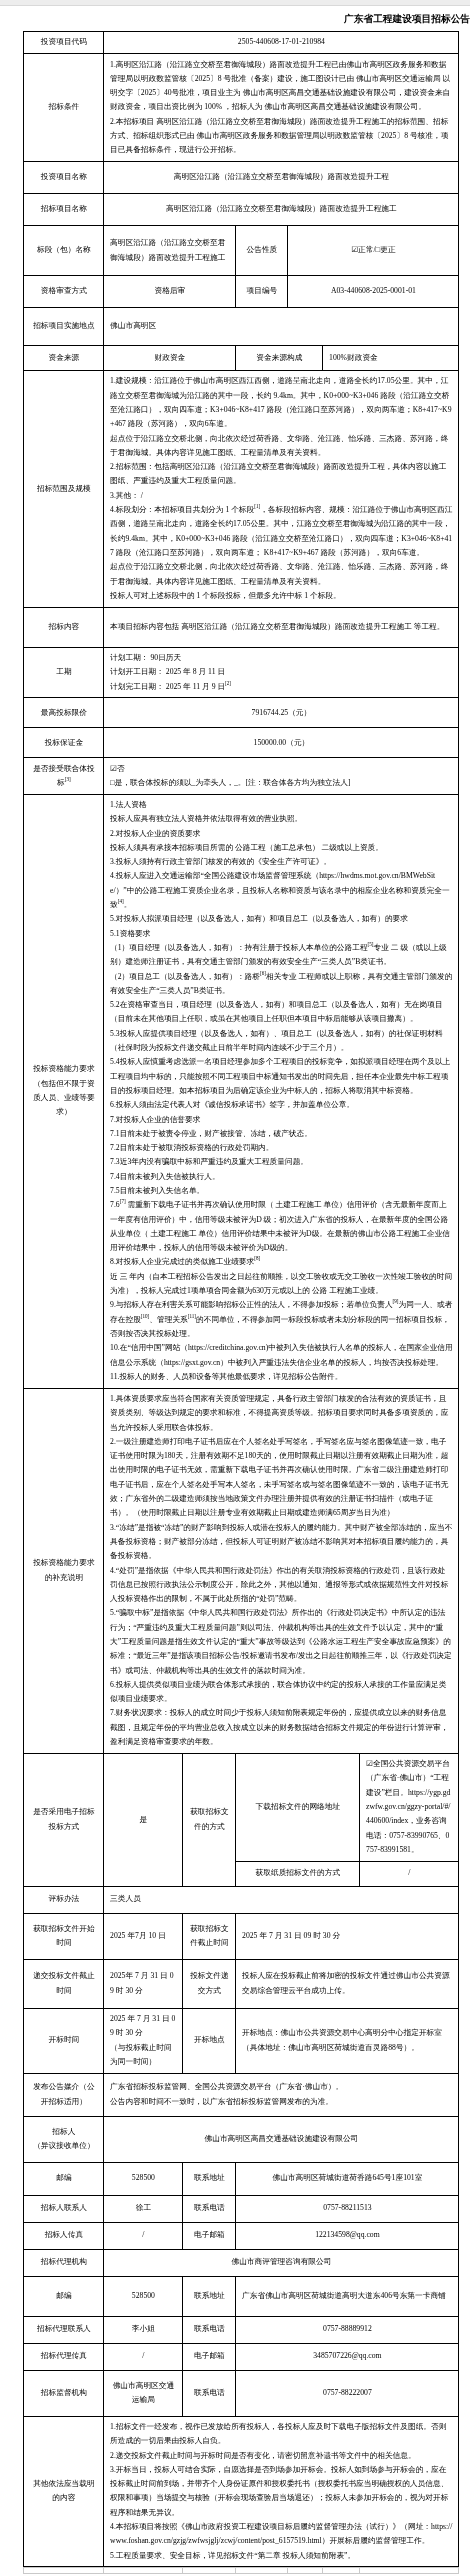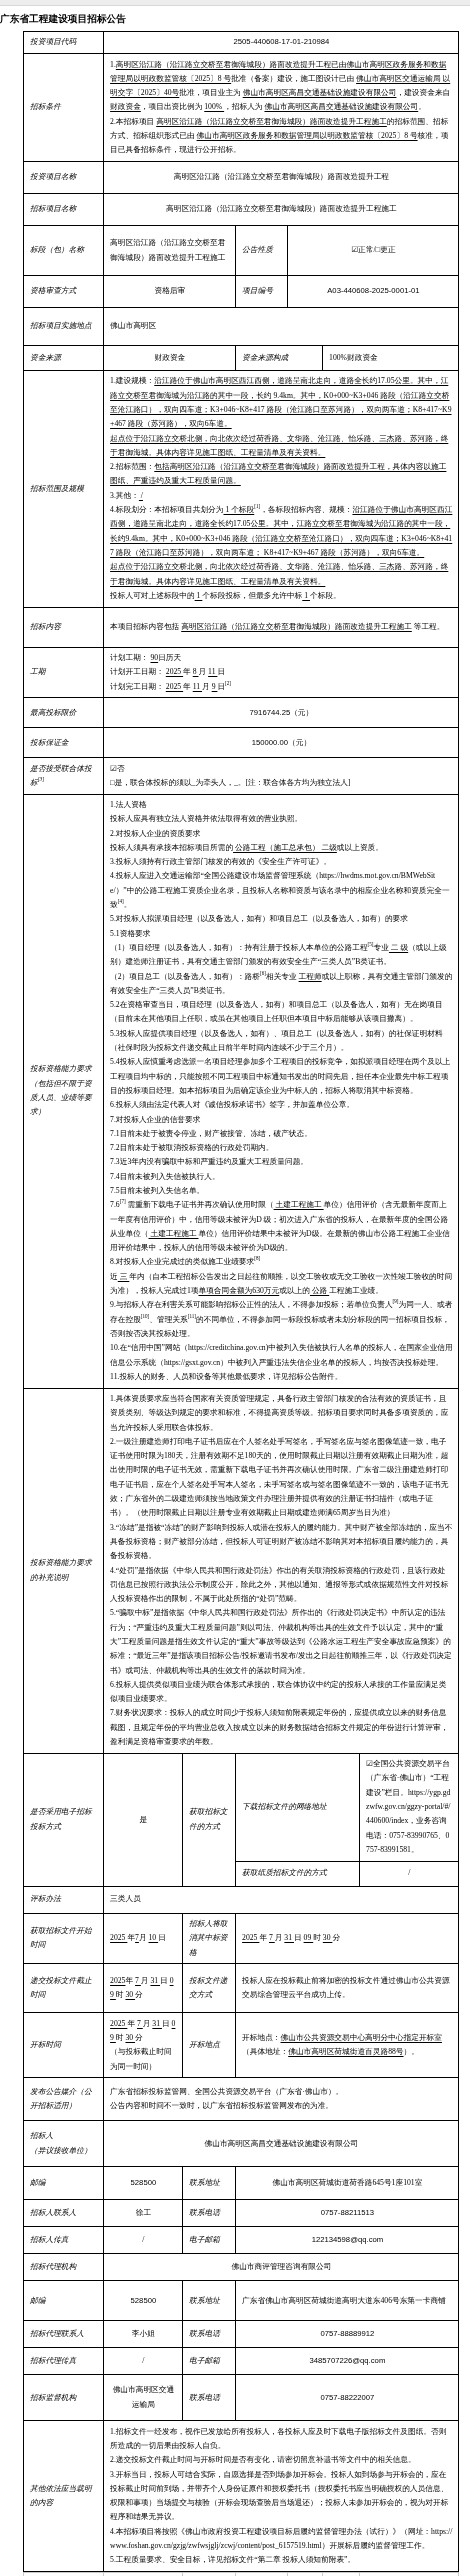--- a/index.html
+++ b/index.html
@@ -1,26 +1,26 @@
 <!DOCTYPE html>
 <html style="font-size:9px"><head>
 <meta charset="utf-8">
 <style>
   html,body{margin:0;padding:0;background:#ffffff;}
   body{width:470px;min-height:2576px;font-family:"Liberation Serif","DejaVu Serif",serif;color:#000;}
   .topbar{height:4.6px;background:#ededed;border-bottom:0.6px solid #d9d9d9;}
-  .doc-title{font-family:"Liberation Sans","DejaVu Sans",sans-serif;font-weight:bold;font-size:9.7px;text-align:left;margin:7.4px 0 5.1px 0;}
+  .doc-title{font-family:"Liberation Sans","DejaVu Sans",sans-serif;font-weight:bold;font-size:9.7px;text-align:right;margin:7.4px 0 5.1px 0;}
   table.doc{border-collapse:collapse;table-layout:fixed;width:435px;margin-left:23.4px;border:1.7px solid #000;}
   table.doc td{border:0.6px solid #000;font-size:7.7px;line-height:14.3px;vertical-align:middle;padding:3.4px 5.7px;word-break:break-all;}
-  td.lab{text-align:left;padding:3.4px 2.9px;font-style:italic;}
+  td.lab{text-align:center;padding:3.4px 2.9px;}
   td.ctr{text-align:center;}
   .para{margin:0;}
-  .u{text-decoration:underline;text-underline-offset:1.7px;}
+  .u{text-underline-offset:1.7px;}
   sup{font-size:5.1px;line-height:1;}
-  .mono{font-family:Liberation Sans, sans-serif;font-size:7.4px;}
+  .mono{font-family:Liberation Serif, serif;font-size:7.4px;}
   table.stub{border-collapse:collapse;table-layout:fixed;width:435px;margin-left:23.4px;}
   table.stub td{border:0.6px solid #c9c9c9;height:5.1px;padding:0;}
 </style>
 </head>
 <body>
 
 <div class="topbar"></div>
 <div class="doc-title">广东省工程建设项目招标公告</div>
 
 <table class="doc">
@@ -195,21 +195,21 @@
   <tr style="height:27px">
     <td class="lab">评标办法</td>
     <td colspan="6">三类人员</td>
   </tr>
 
   <tr style="height:46px">
     <td class="lab">获取招标文件开始时间</td>
     <td>
           <div class="para"><span class="u">2025 </span><span>年</span><span class="u">7</span><span>月 </span><span class="u">10 </span><span>日</span></div>
         </td>
-    <td class="lab">招标人将取消其中标资格</td>
+    <td class="lab">获取招标文件截止时间</td>
     <td colspan="4">
           <div class="para"><span class="u">2025 </span><span>年 </span><span class="u">7 </span><span>月 </span><span class="u">31 </span><span>日 </span><span class="u">09 </span><span>时 </span><span class="u">30 </span><span>分</span></div>
         </td>
   </tr>
 
   <tr style="height:49px">
     <td class="lab">递交投标文件截止时间</td>
     <td>
           <div class="para"><span class="u">2025</span><span>年 </span><span class="u">7 </span><span>月 </span><span class="u">31 </span><span>日 </span><span class="u">09 </span><span>时 </span><span class="u">30 </span><span>分</span></div>
         </td>

